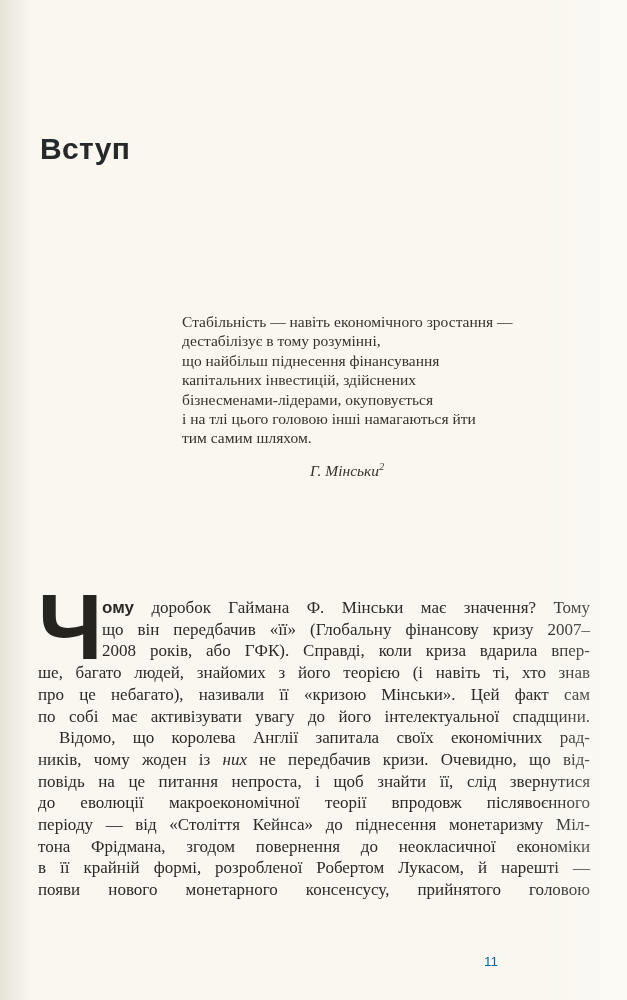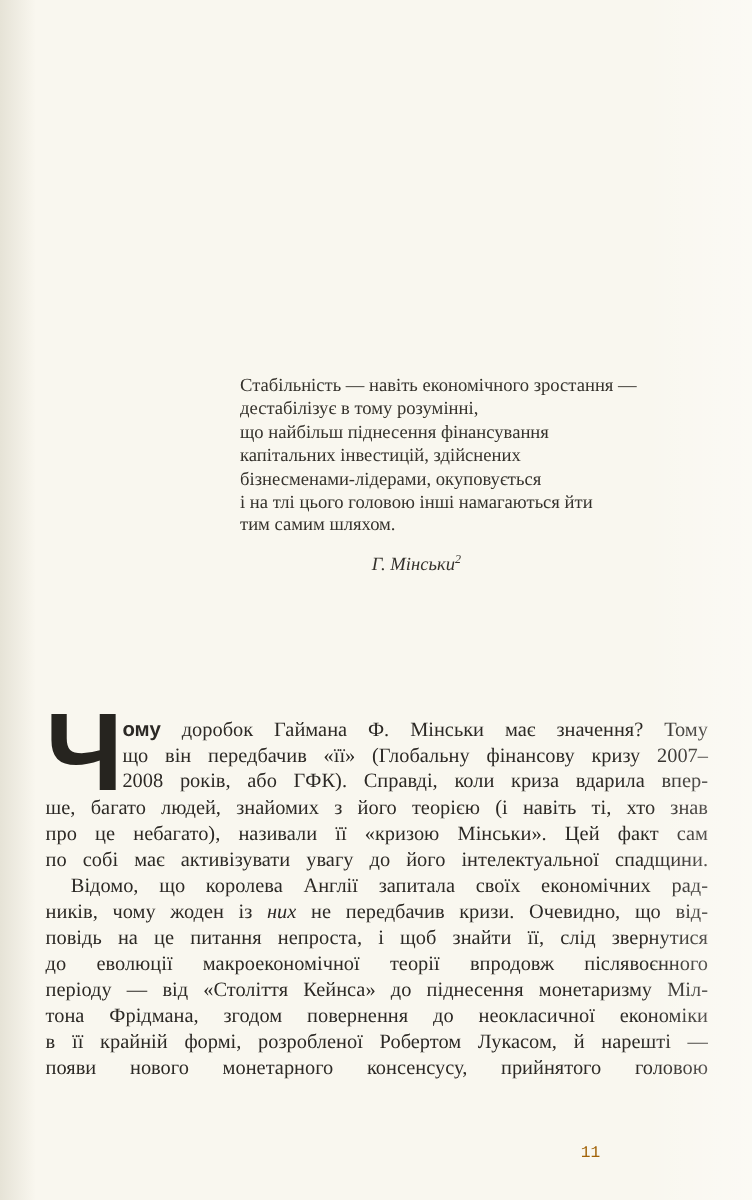--- a/index.html
+++ b/index.html
@@ -24,21 +24,21 @@
   .chapter-title {
     position: absolute; left: 40px; top: 132px; margin: 0;
     font-family: "Liberation Sans", sans-serif;
     font-weight: 700; font-size: 30px; letter-spacing: 0.3px;
     color: #26292a;
   }
   .epigraph-block {
     position: absolute; left: 182px; top: 312px; width: 380px;
     font-size: 15.5px; line-height: 19.4px; color: #35322c;
   }
-  .quote-line { white-space: nowrap; margin-left: 18px; }
+  .quote-line { white-space: nowrap; }
   .attribution {
     font-style: italic; text-align: center; padding-right: 50px; margin-top: 13px;
   }
   .attribution sup { font-size: 10px; line-height: 0; }
   .quote2 { margin-top: 24px; }
   .body-block {
     position: absolute; left: 38px; top: 597px; width: 552px;
     font-size: 17px; line-height: 21.7px; color: #2c2925;
   }
   .jline { text-align: justify; text-align-last: justify; }
@@ -49,28 +49,29 @@
     font-family: "Liberation Sans", sans-serif; font-weight: 700;
     font-size: 92px; line-height: 1; color: #26241f;
   }
   .lead-bold {
     font-family: "Liberation Sans", sans-serif; font-weight: 700; font-size: 17px;
   }
   .indent1 { padding-left: 21px; }
   .it { font-style: italic; }
   .page-number {
     position: absolute; left: 484px; top: 954px;
-    font-family: Liberation Mono, monospace; font-size: 13.5px; color: #a16207;
+    font-family: Liberation Sans, sans-serif; font-size: 13.5px; color: #0369a1;
   }
 </style>
 </head>
 <body>
 
 <div class="page">
 
+  <h1 class="chapter-title">Вступ</h1>
 
   <div class="epigraph-block">
 
     <div>
       <div class="quote-line">Стабільність — навіть економічного зростання —</div>
       <div class="quote-line">дестабілізує в тому розумінні,</div>
       <div class="quote-line">що найбільш піднесення фінансування</div>
       <div class="quote-line">капітальних інвестицій, здійснених</div>
       <div class="quote-line">бізнесменами-лідерами, окуповується</div>
       <div class="quote-line">і на тлі цього головою інші намагаються йти</div>

